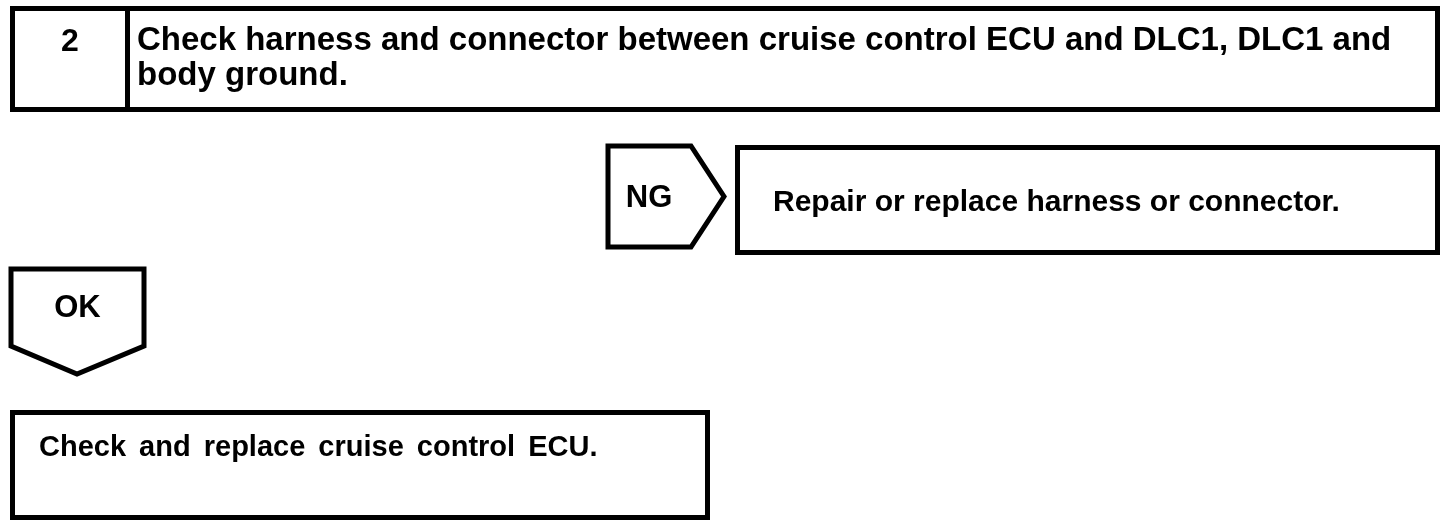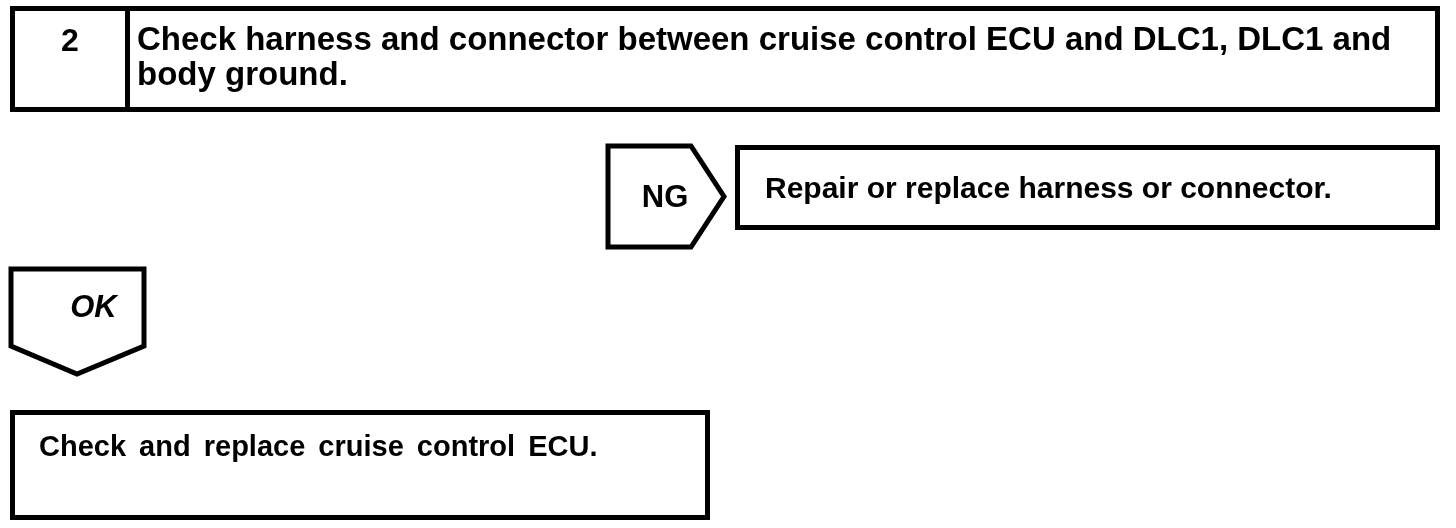--- a/index.html
+++ b/index.html
@@ -68,56 +68,54 @@
     stroke-width: 5;
     stroke-linejoin: miter;
   }
   .connector-label {
     position: absolute;
     font-size: 31px;
     line-height: 1;
     display: flex;
     align-items: center;
     justify-content: center;
-    margin-left: 16px;
   }
   .ng-connector {
     left: 605px;
     top: 143px;
     width: 122px;
     height: 107px;
   }
   .ng-label {
     left: 0;
     top: 0;
     width: 88px;
     height: 107px;
   }
   .ok-connector {
     left: 8px;
     top: 266px;
     width: 139px;
     height: 111px;
-    font-style: italic;
   }
   .ok-label {
     left: 0;
     top: 0;
     width: 139px;
     height: 80px;
   }
   
   .ng-result-box {
     left: 735px;
     top: 145px;
     width: 705px;
-    height: 85px;
+    height: 110px;
     display: flex;
     align-items: center;
-    padding-left: 25px;
+    padding-left: 33px;
     font-size: 30px;
     line-height: 1.1;
   }
   .ok-result-box {
     left: 10px;
     top: 410px;
     width: 700px;
     height: 110px;
     padding: 15px 10px 0 24px;
     font-size: 29px;

